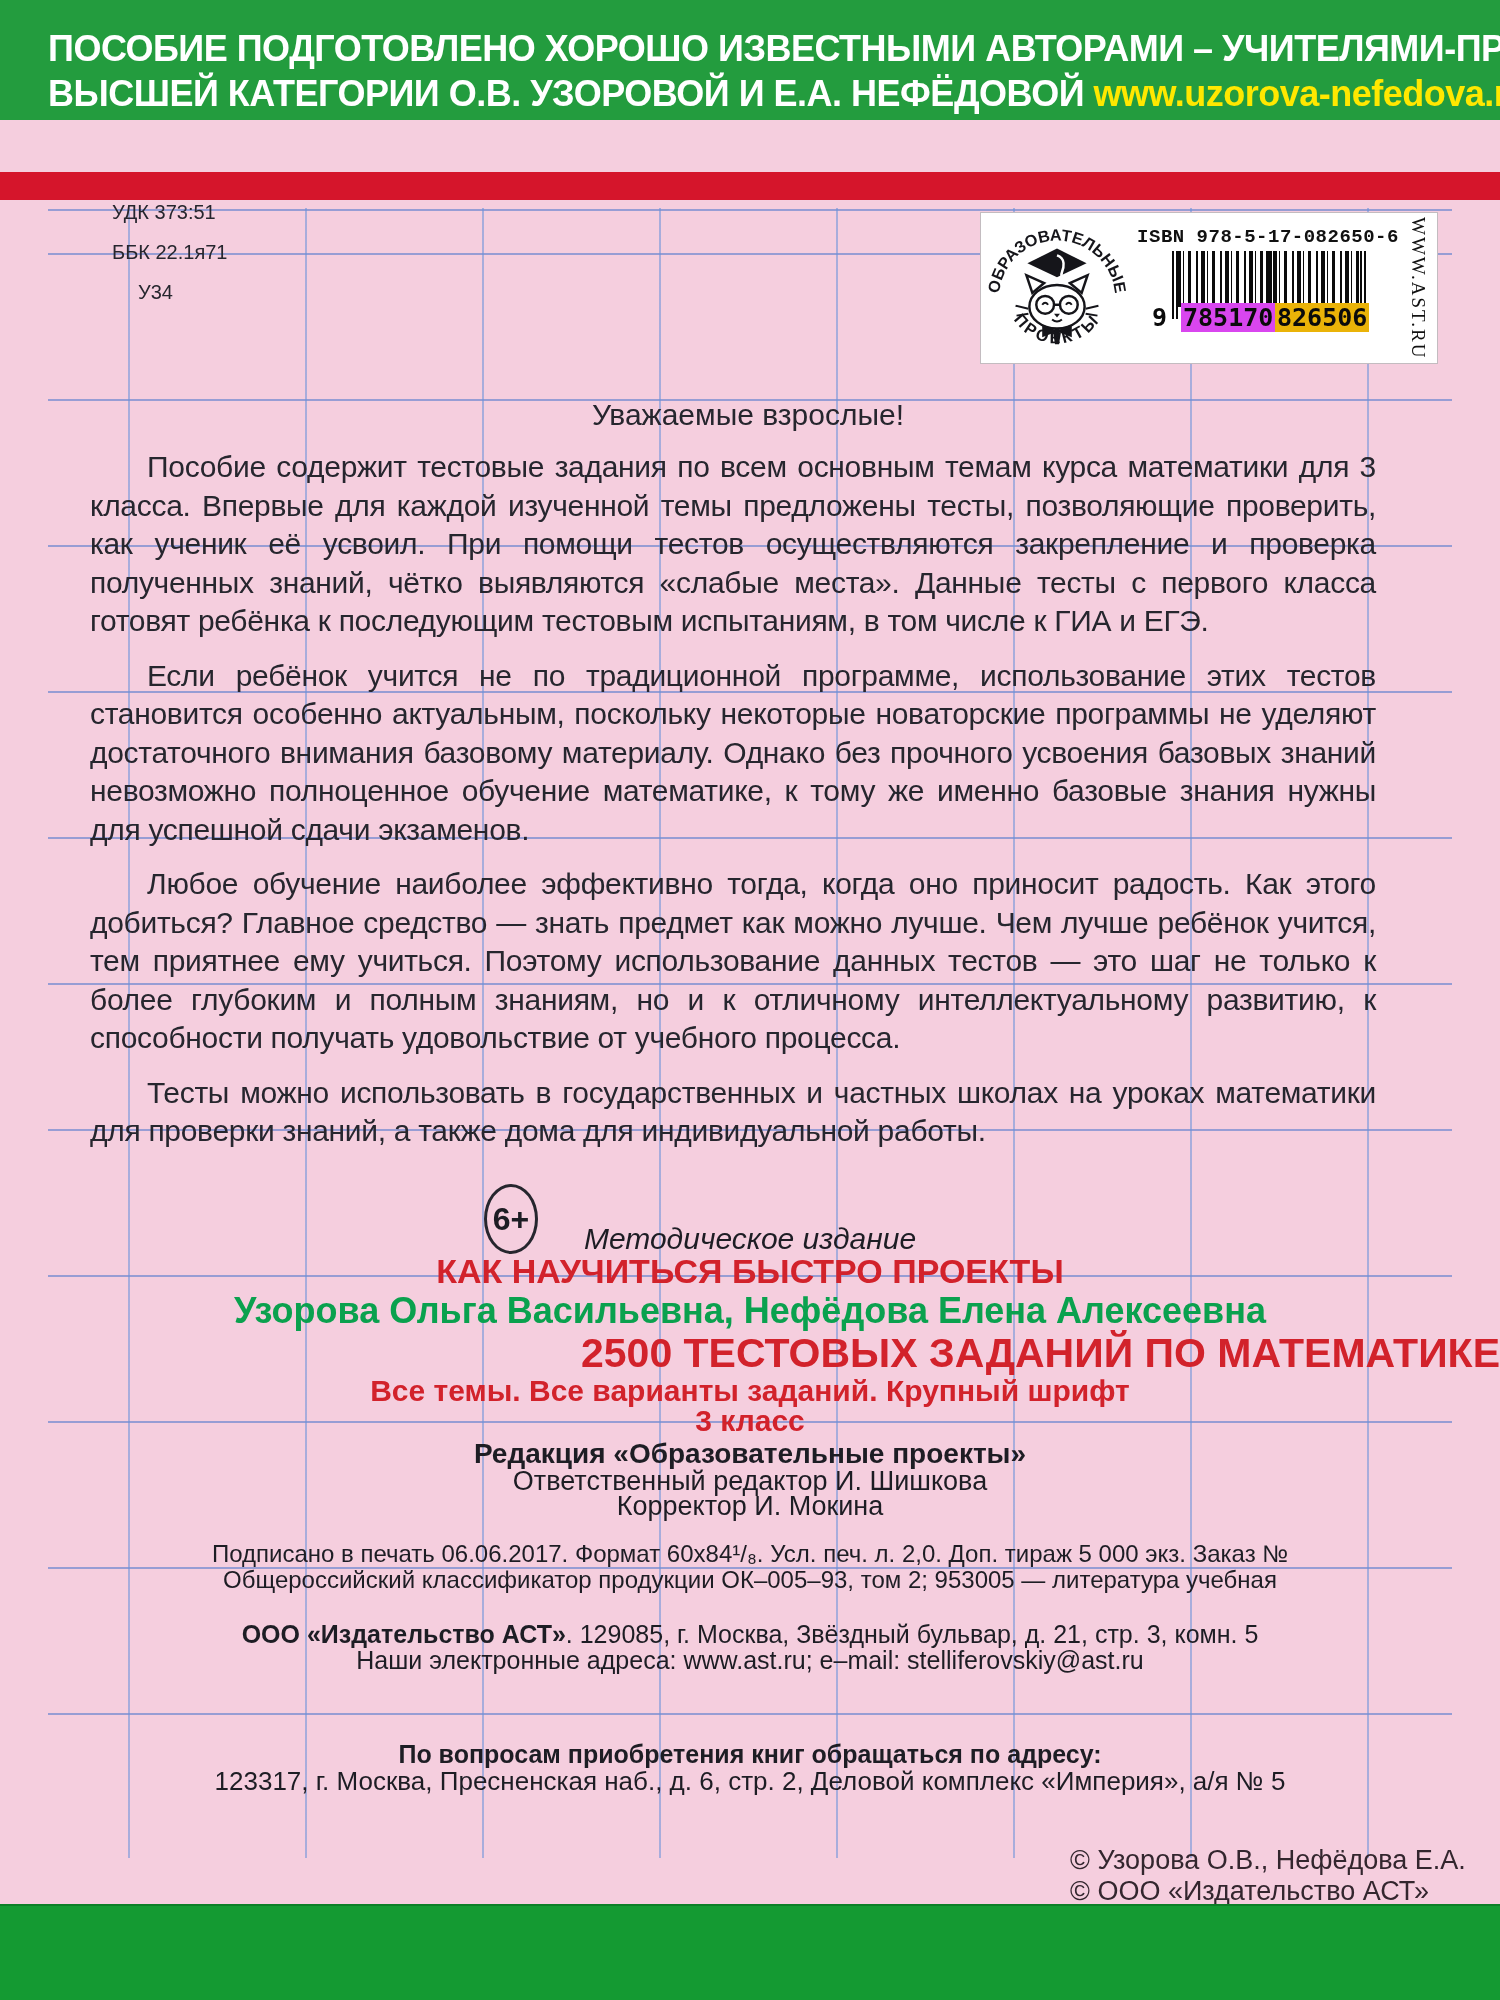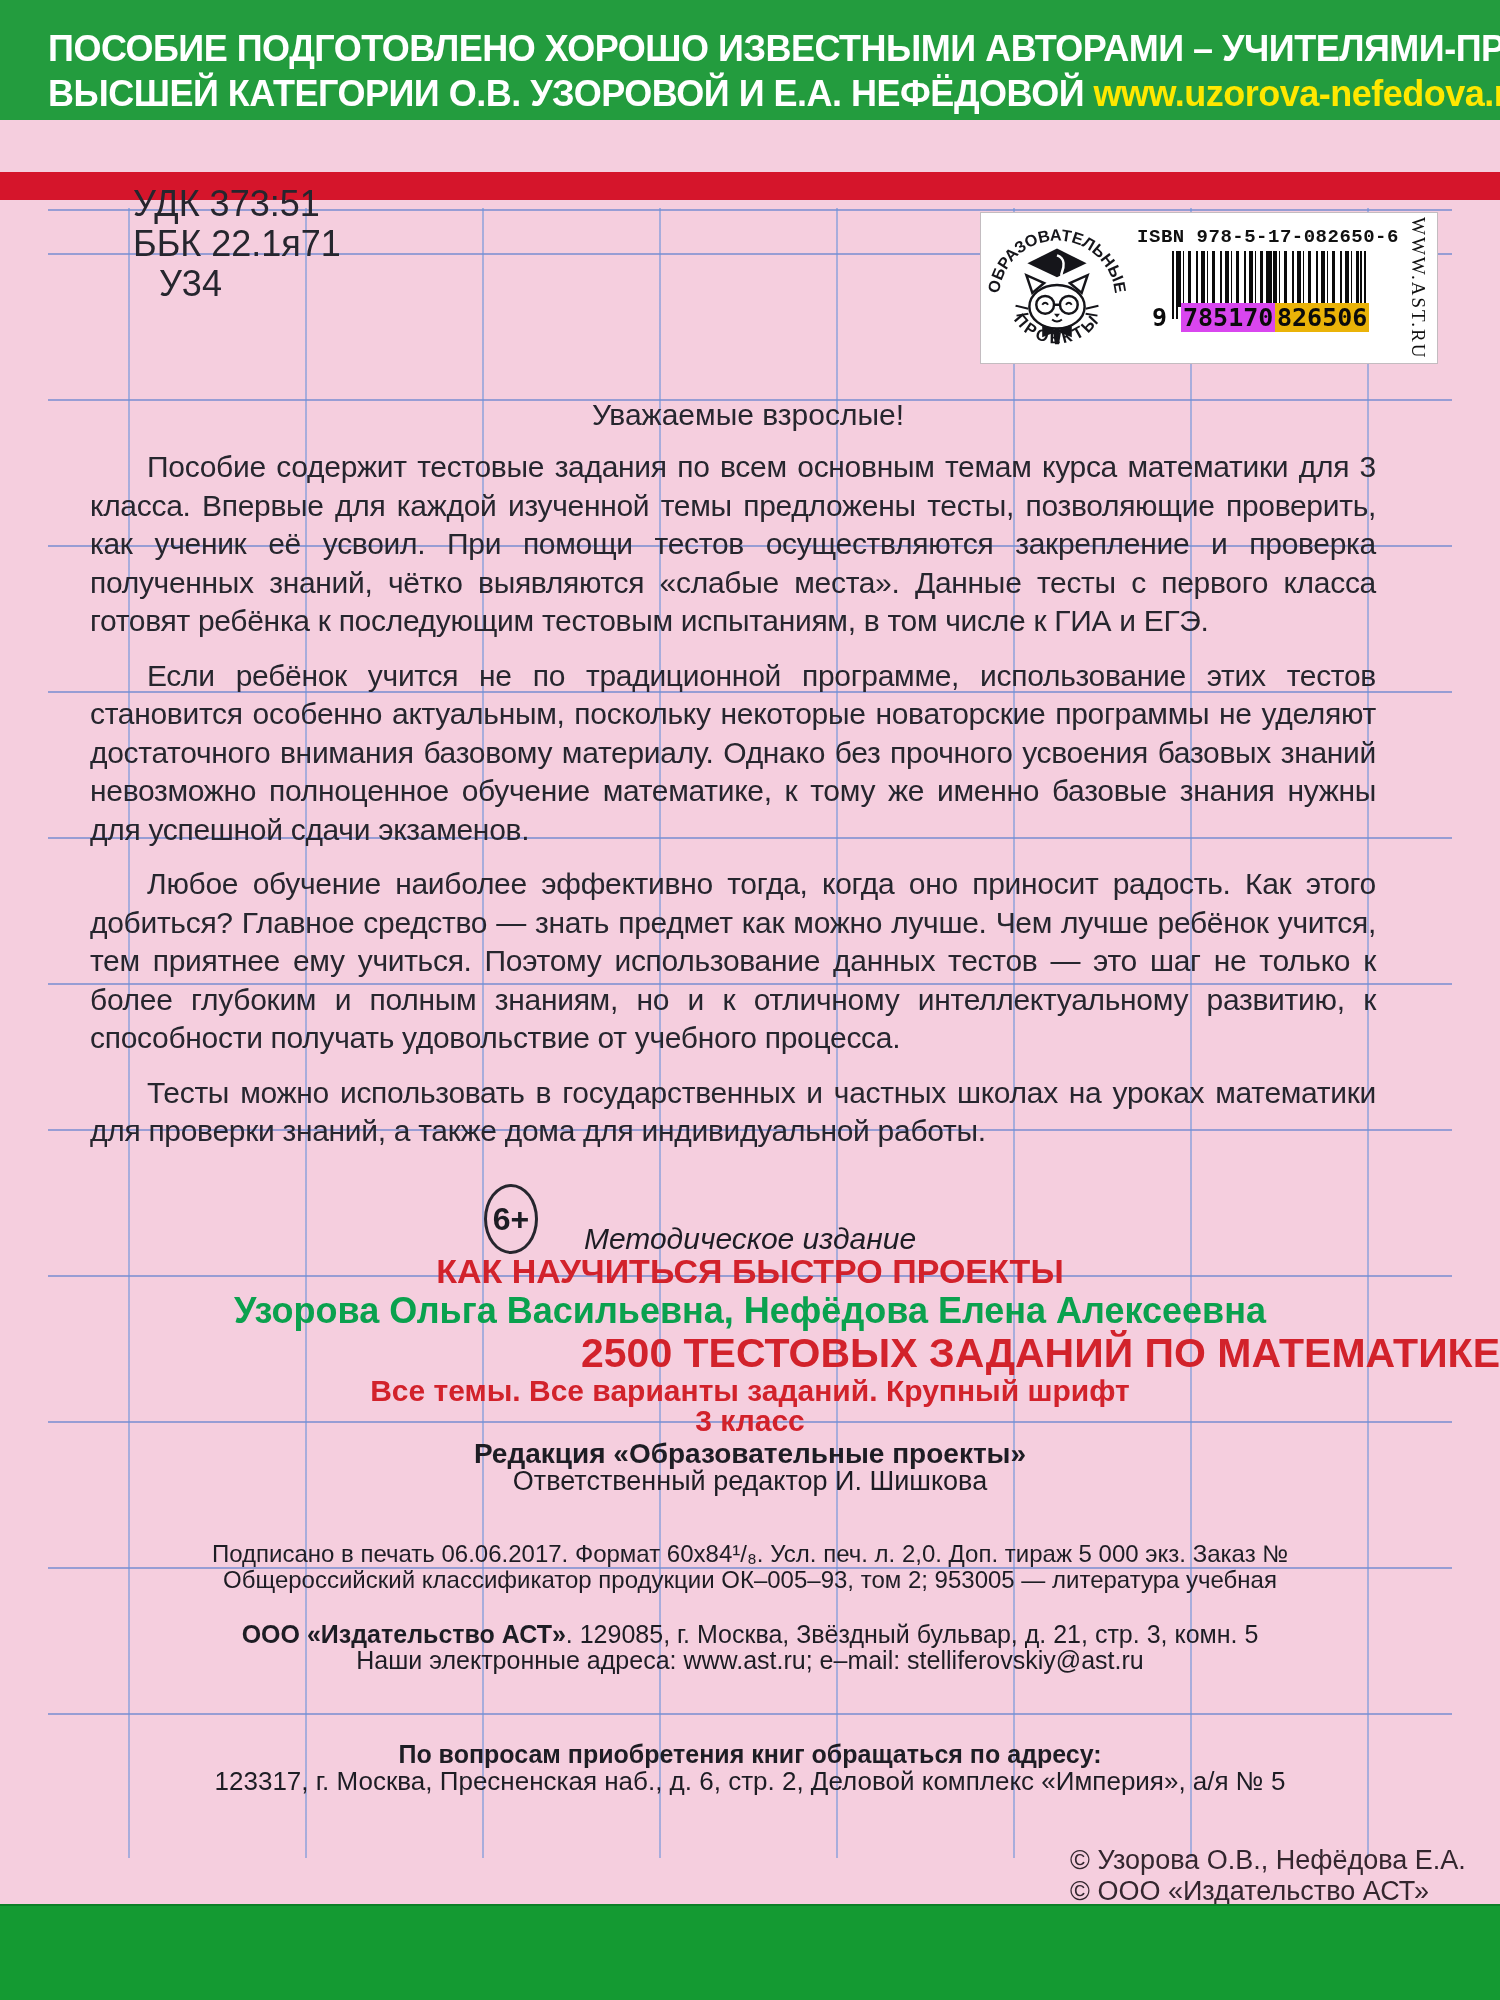--- a/index.html
+++ b/index.html
@@ -12,21 +12,21 @@
   .band-link{color:#ffe800;text-decoration:none;}
   
   .red-stripe{position:absolute;left:0;top:172px;width:100%;height:28px;background:#d5152b;}
   
   .grid{position:absolute;left:48px;top:208px;width:1404px;height:1650px;
         background-image:
           repeating-linear-gradient(to right, rgba(105,145,218,0.55) 0 2px, transparent 2px 177px),
           repeating-linear-gradient(to bottom, rgba(88,125,205,0.6) 0 2px, transparent 2px 146px);
         background-position:80px 0, 0 45px;}
   
-  .udk{position:absolute;left:112px;top:184px;font-size:36px;line-height:40px;margin-left:21px;}
+  .udk{position:absolute;left:112px;top:192px;font-size:20px;line-height:40px;}
   .udk .indent{padding-left:26px;}
   
   .isbn-box{position:absolute;left:980px;top:212px;width:458px;height:152px;background:#ffffff;
             border:1px solid #c3bcc0;display:flex;align-items:center;box-sizing:border-box;}
   .logo{width:148px;height:148px;flex:0 0 auto;margin-left:2px;}
   .bc-wrap{flex:1;position:relative;height:100%;box-sizing:border-box;padding-top:13px;}
   .isbn-line{text-align:center;font-family:"Liberation Mono",monospace;font-weight:bold;
              font-size:19px;letter-spacing:0.5px;color:#111;white-space:nowrap;}
   .barcode{position:relative;width:216px;height:80px;margin:3px auto 0;}
   .bars{position:absolute;left:12px;top:0;width:194px;height:56px;
@@ -159,20 +159,21 @@
   <div class="age">6+</div>
 
   <div class="cline methodical">Методическое издание</div>
   <div class="cline series">КАК НАУЧИТЬСЯ БЫСТРО ПРОЕКТЫ</div>
   <div class="cline authors">Узорова Ольга Васильевна, Нефёдова Елена Алексеевна</div>
   <div class="cline title2500">2500 ТЕСТОВЫХ ЗАДАНИЙ ПО МАТЕМАТИКЕ</div>
   <div class="cline subtitle">Все темы. Все варианты заданий. Крупный шрифт</div>
   <div class="cline grade">3 класс</div>
   <div class="cline dept">Редакция «Образовательные проекты»</div>
   <div class="cline editor">Ответственный редактор И. Шишкова</div>
+  <div class="cline proof">Корректор И. Мокина</div>
   <div class="cline print1">Подписано в печать 06.06.2017. Формат 60х84¹/₈. Усл. печ. л. 2,0. Доп. тираж 5 000 экз. Заказ №</div>
   <div class="cline print2">Общероссийский классификатор продукции ОК–005–93, том 2; 953005 — литература учебная</div>
   <div class="cline publisher"><b>ООО «Издательство АСТ»</b><span>. 129085, г. Москва, Звёздный бульвар, д. 21, стр. 3, комн. 5</span></div>
   <div class="cline contacts">Наши электронные адреса: www.ast.ru; e–mail: stelliferovskiy@ast.ru</div>
 
   <div class="cline purchase-h">По вопросам приобретения книг обращаться по адресу:</div>
   <div class="cline purchase-a">123317, г. Москва, Пресненская наб., д. 6, стр. 2, Деловой комплекс «Империя», а/я № 5</div>
 
   <div class="footer-isbn">ISBN 978-5-17-082650–6</div>
   <div class="copyright">

